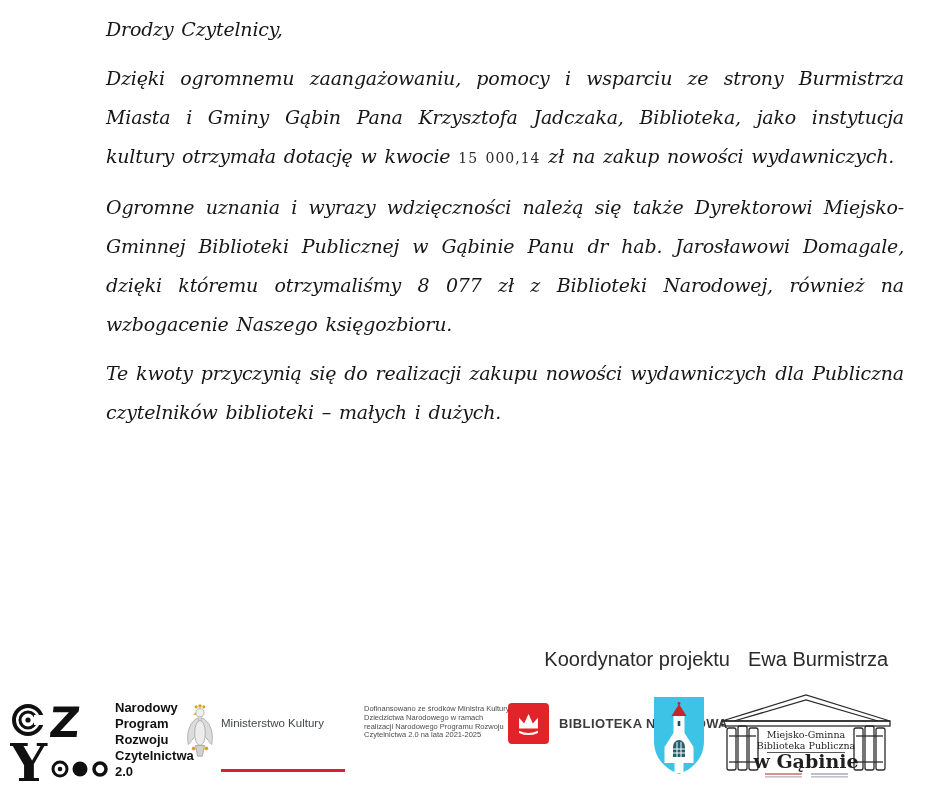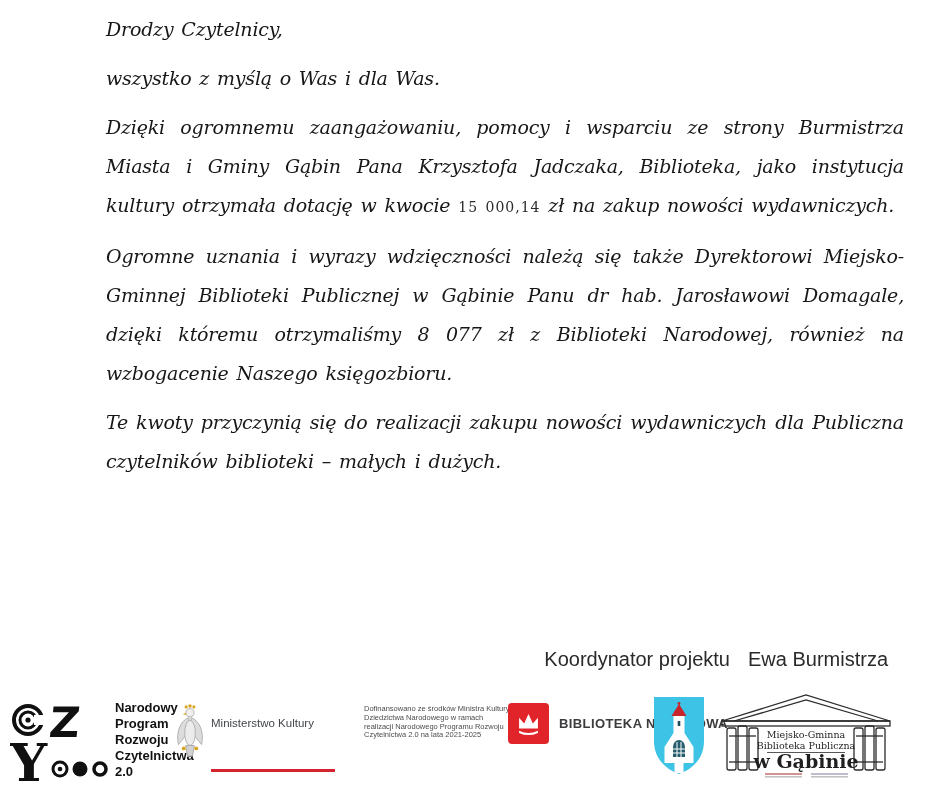--- a/index.html
+++ b/index.html
@@ -50,21 +50,21 @@
 
   
   .footer-item { position: absolute; }
 
   .nprc-text {
     left: 115px; top: 700px; width: 74px;
     font-weight: bold; font-size: 13px; line-height: 16px;
     color: #111;
   }
 
-  .ministry { left: 173px; top: 704px; width: 162px; }
+  .ministry { left: 183px; top: 704px; width: 162px; }
   .ministry-row { display: flex; align-items: flex-start; }
   .ministry-text {
     font-size: 11.5px; line-height: 14px; color: #43464a;
     padding-top: 12px; margin-left: 4px;
   }
   .ministry-rule {
     margin-left: 38px; margin-top: 5px;
     width: 124px; height: 3px; background: #d2232f;
   }
 
@@ -87,21 +87,20 @@
   .library-logo { left: 719px; top: 692px; }
 
   .svg-outline { stroke: #2c2c2c; fill: none; stroke-width: 1.3; }
   .lib-serif { font-family: "DejaVu Serif", serif; fill: #1f1f1f; }
 </style>
 </head>
 <body>
 
 <div class="letter">
   <p class="script">Drodzy Czytelnicy,</p>
-  <p class="script">wszystko z myślą o Was i dla Was.</p>
   <p class="script justified"><span>Dzięki ogromnemu zaangażowaniu, pomocy i wsparciu ze strony Burmistrza Miasta i Gminy Gąbin Pana Krzysztofa Jadczaka, Biblioteka, jako instytucja kultury otrzymała dotację w kwocie</span> <span class="amount">15 000,14</span> <span>zł na zakup nowości wydawniczych.</span></p>
   <p class="script justified">Ogromne uznania i wyrazy wdzięczności należą się także Dyrektorowi Miejsko-Gminnej Biblioteki Publicznej w Gąbinie Panu dr hab. Jarosławowi Domagale, dzięki któremu otrzymaliśmy 8 077 zł z Biblioteki Narodowej, również na wzbogacenie Naszego księgozbioru.</p>
   <p class="script justified">Te kwoty przyczynią się do realizacji zakupu nowości wydawniczych dla Publiczna czytelników biblioteki – małych i dużych.</p>
 </div>
 
 <div class="signature">
   <span class="role">Koordynator projektu</span><span>Ewa Burmistrza</span>
 </div>
 
 <div class="footer-item" style="left:10px; top:699px;">

